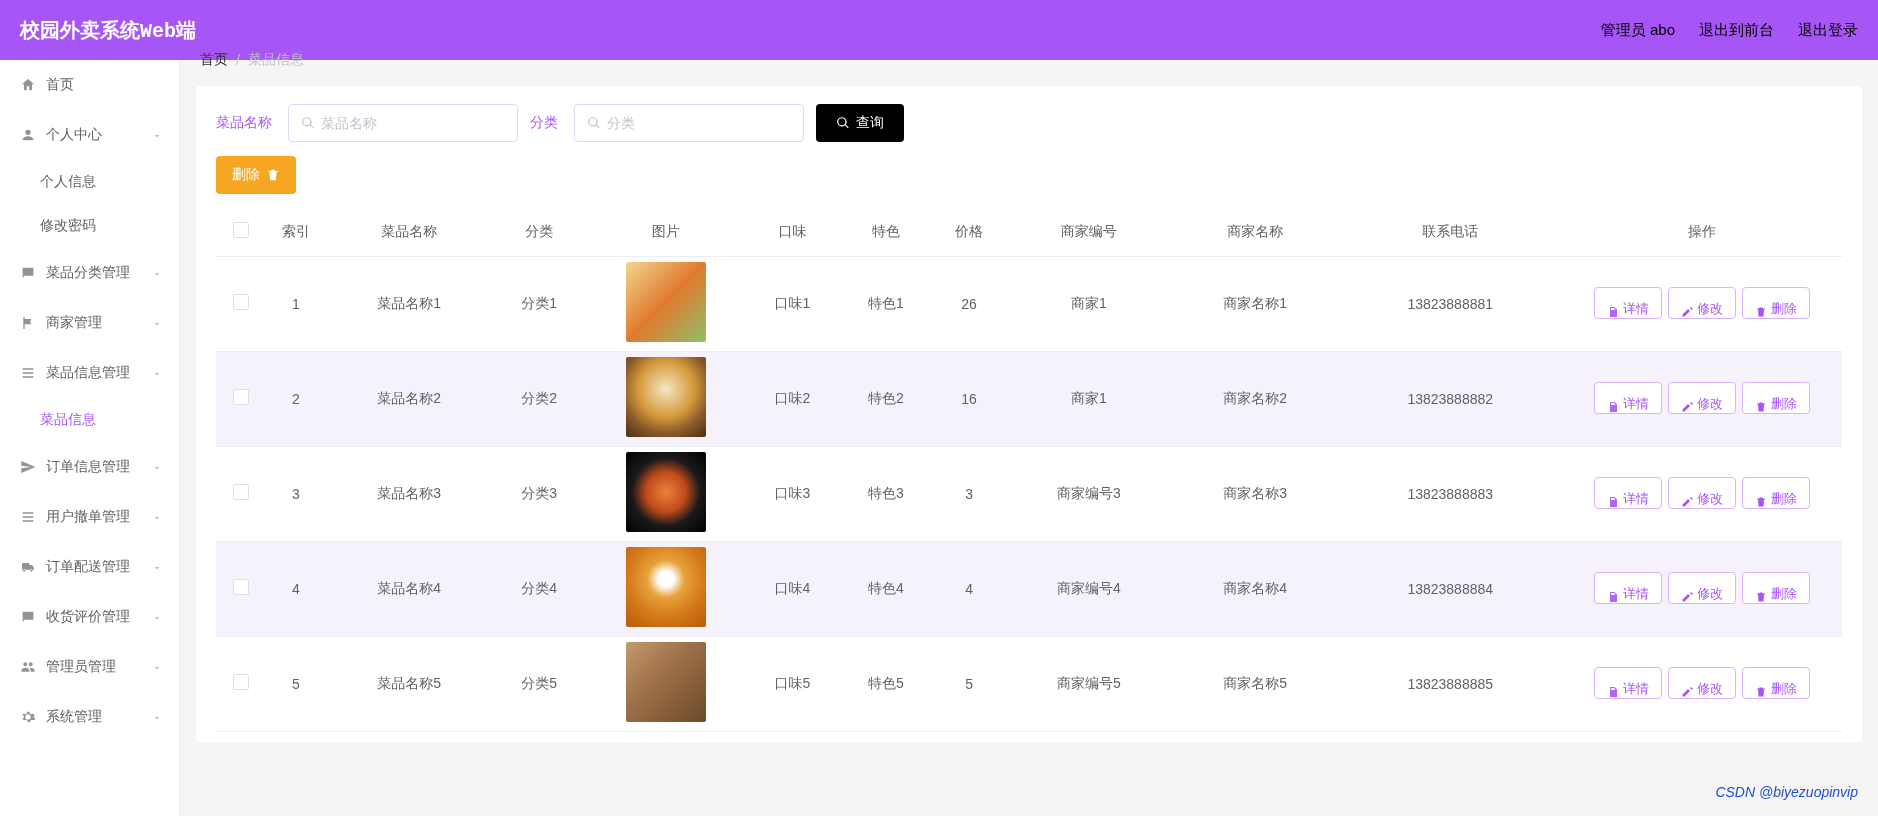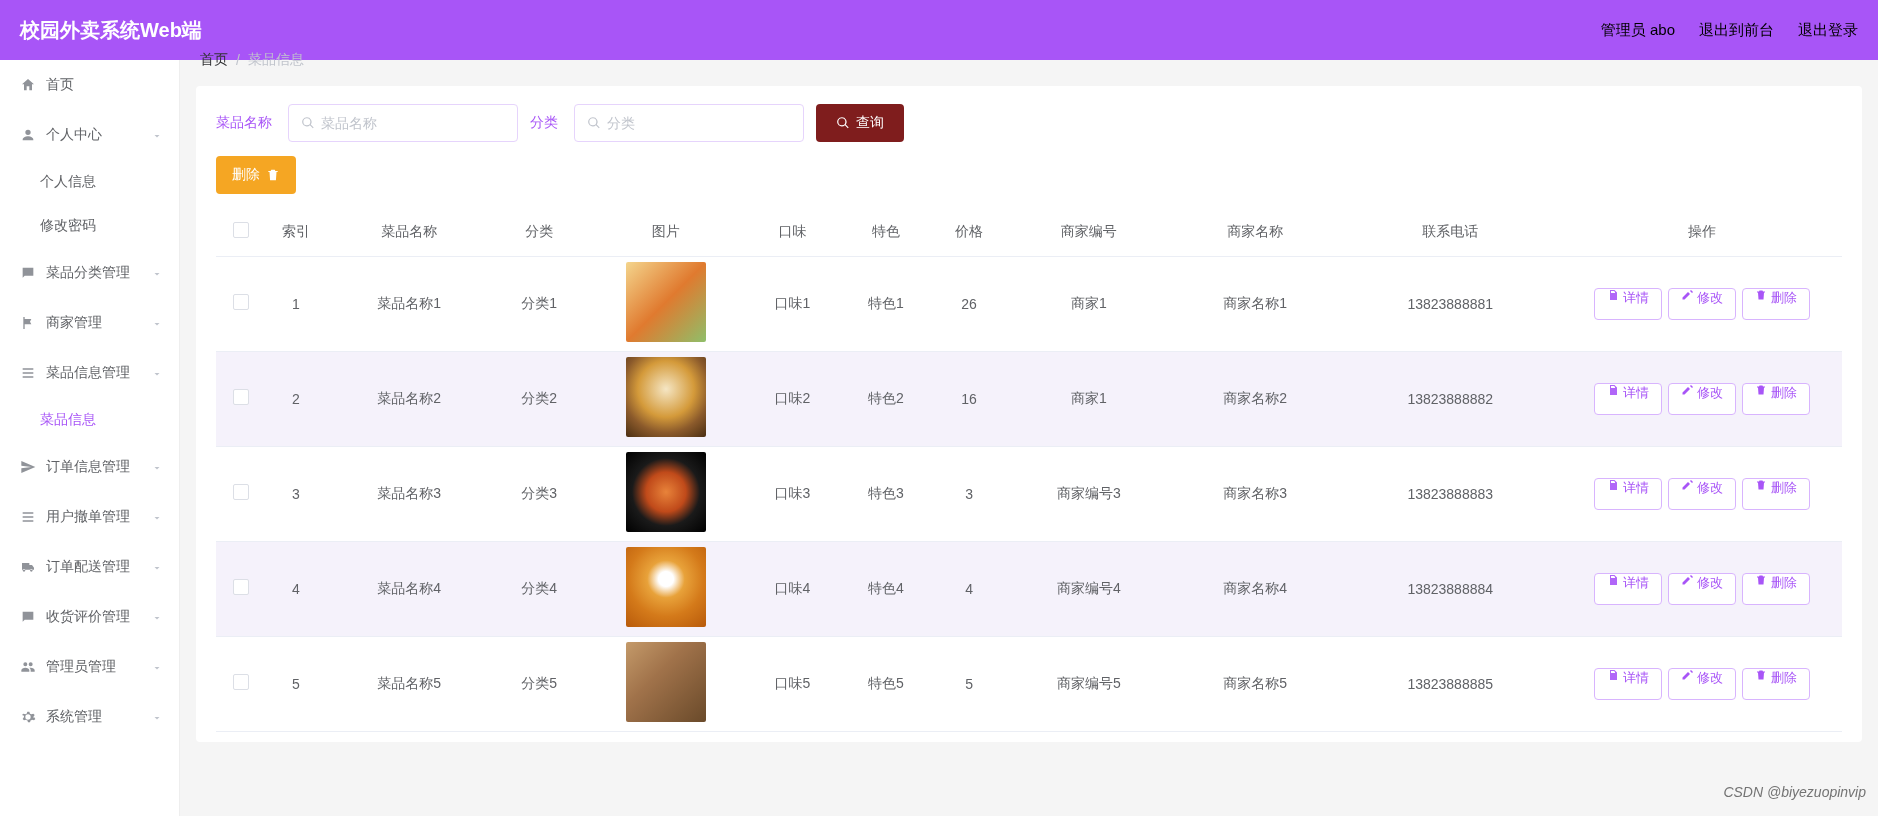--- a/index.html
+++ b/index.html
@@ -1,20 +1,20 @@
 <!DOCTYPE html>
 <html><head>
 <meta charset="utf-8">
 <style>
 * { margin:0; padding:0; box-sizing:border-box; }
 body { font-family:"Microsoft YaHei","PingFang SC",sans-serif; font-size:14px; color:#606266; background:#f5f5f5; width:1878px; height:816px; overflow:hidden; position:relative; }
 
 
 .header { height:60px; background:#a855f7; display:flex; align-items:center; padding:0 20px; color:#fff; }
-.logo { font-size:20px; font-weight:bold; flex:0 0 auto; }
+.logo { font-size:20px; font-weight:bold; flex:0 0 auto;font-family:Liberation Mono, monospace; }
 .header-spacer { flex:1; }
 .header-link { color:#000000; margin-left:24px; cursor:pointer; font-size:15px; }
 
 
 .layout { display:flex; height:756px; }
 .sidebar { width:180px; background:#fff; height:100%; overflow-y:auto; border-right:1px solid #eee; }
 .main { flex:1; padding:0 16px; overflow-y:hidden; position:relative; top:-14px; }
 
 
 .nav-item { display:flex; align-items:center; height:50px; padding:0 20px; color:#606266; cursor:pointer; font-size:14px; position:relative; }
@@ -29,34 +29,34 @@
 .crumb .cur { color:#c0c4cc; }
 
 
 .panel { background:#fff; border-radius:4px; padding:18px 20px 10px 20px; margin-top:12px; }
 .search-row { display:flex; align-items:center; gap:12px; flex-wrap:wrap; }
 .lbl { color:#a855f7; font-size:14px; margin-right:4px; }
 .input-wrap { display:inline-flex; align-items:center; border:1px solid #e6d4fc; border-radius:4px; height:38px; padding:0 12px; background:#fff; width:230px; }
 .input-wrap svg { width:14px; height:14px; margin-right:6px; color:#c0c4cc; }
 .input-wrap input { border:none; outline:none; font-size:14px; flex:1; color:#606266; background:transparent; }
 .input-wrap input::placeholder { color:#c0c4cc; }
-.btn-primary { background:#7f1d1d; color:#fff; border:none; height:38px; padding:0 20px; border-radius:4px; cursor:pointer; font-size:14px; display:inline-flex; align-items:center; gap:6px; }
+.btn-primary { background:#000000; color:#fff; border:none; height:38px; padding:0 20px; border-radius:4px; cursor:pointer; font-size:14px; display:inline-flex; align-items:center; gap:6px; }
 .btn-warn { background:#f5a623; color:#fff; border:none; height:38px; padding:0 16px; border-radius:4px; cursor:pointer; font-size:14px; display:inline-flex; align-items:center; gap:6px; margin-top:14px; }
 
 
 .table { width:100%; border-collapse:collapse; background:#fff; margin-top:14px; }
 .table th { background:#fff; color:#606266; font-weight:500; height:48px; border-bottom:1px solid #ebeef5; text-align:center; font-size:14px; }
 .table td { height:95px; border-bottom:1px solid #ebeef5; text-align:center; color:#606266; font-size:14px; }
 .table tbody tr:nth-child(even) td { background:#f5f2fb; }
 .ck { width:16px; height:16px; border:1px solid #dcdfe6; border-radius:2px; display:inline-block; background:#fff; cursor:pointer; }
 .thumb { width:80px; height:80px; display:inline-block; border-radius:2px; }
-.btn-mini { border:1px solid #d8b4fe; color:#a855f7; background:#fff; height:32px; padding:0 12px; border-radius:4px; cursor:pointer; font-size:13px; display:inline-flex; align-items:flex-start; gap:4px; margin:0 3px; }
+.btn-mini { border:1px solid #d8b4fe; color:#a855f7; background:#fff; height:32px; padding:0 12px; border-radius:4px; cursor:pointer; font-size:13px; display:inline-flex; align-items:flex-end; gap:4px; margin:0 3px; }
 .btn-mini svg { width:12px; height:12px; }
 
-.watermark { position:absolute; right:12px; bottom:16px; color:#737373; font-size:14px; font-style:italic; }
+.watermark { position:absolute; right:20px; bottom:16px; color:#1d4ed8; font-size:14px; font-style:italic; }
 
 
 svg { display:inline-block; vertical-align:middle; }
 
 
 .thumb1 { background:linear-gradient(135deg,#f4d58d 0%,#e07a2f 50%,#8fbf6a 100%); }
 .thumb2 { background:radial-gradient(circle at 50% 40%,#f5e6c4 0%,#d49a3a 45%,#8b5a2b 70%,#4a2e12 100%); }
 .thumb3 { background:radial-gradient(circle at 50% 50%,#e8833a 0%,#c04a1a 35%,#1a1a1a 60%,#000 100%); }
 .thumb4 { background:radial-gradient(circle at 50% 40%,#fff 0%,#fff 12%,#e8a23a 30%,#d47a1a 60%,#b85a0a 100%); }
 .thumb5 { background:linear-gradient(135deg,#c49a6a 0%,#a0724a 40%,#6a4a2a 100%); }

